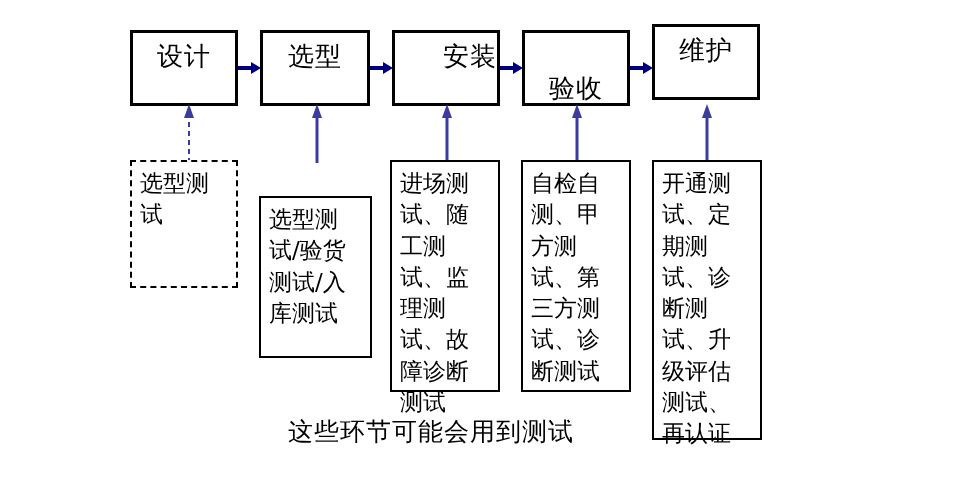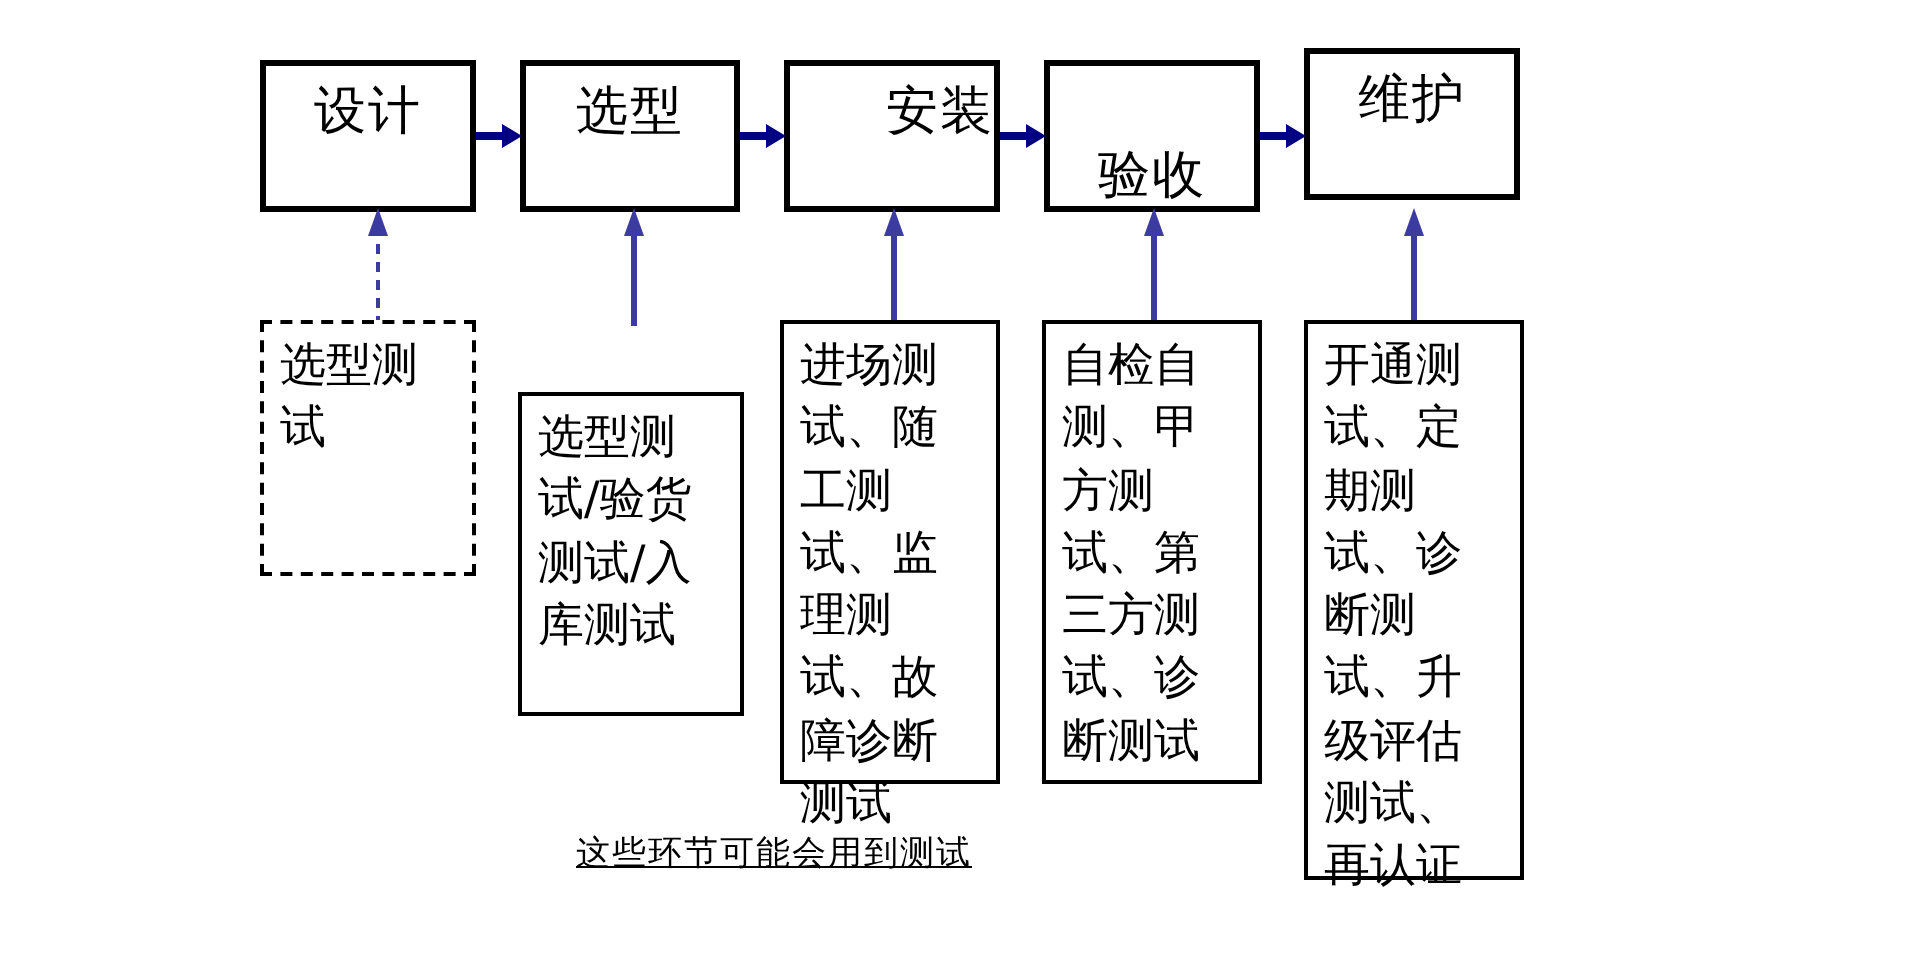--- a/index.html
+++ b/index.html
@@ -58,25 +58,24 @@
   .arrow-h, .arrow-v {
     position: absolute;
   }
   .arrow-h svg, .arrow-v svg {
     display: block;
   }
 
   
   .caption {
     position: absolute;
-    font-size: 17px;
+    font-size: 25px;
     color: #000000;
     white-space: nowrap;
     letter-spacing: 1px;
-    text-decoration: underline;
   }
 </style>
 </head>
 <body>
 
 <div id="canvas">
 
   <div class="stage-box" style="left:130px; top:30px; width:108px; height:76px;">
     <span class="stage-label">设计</span>
   </div>

